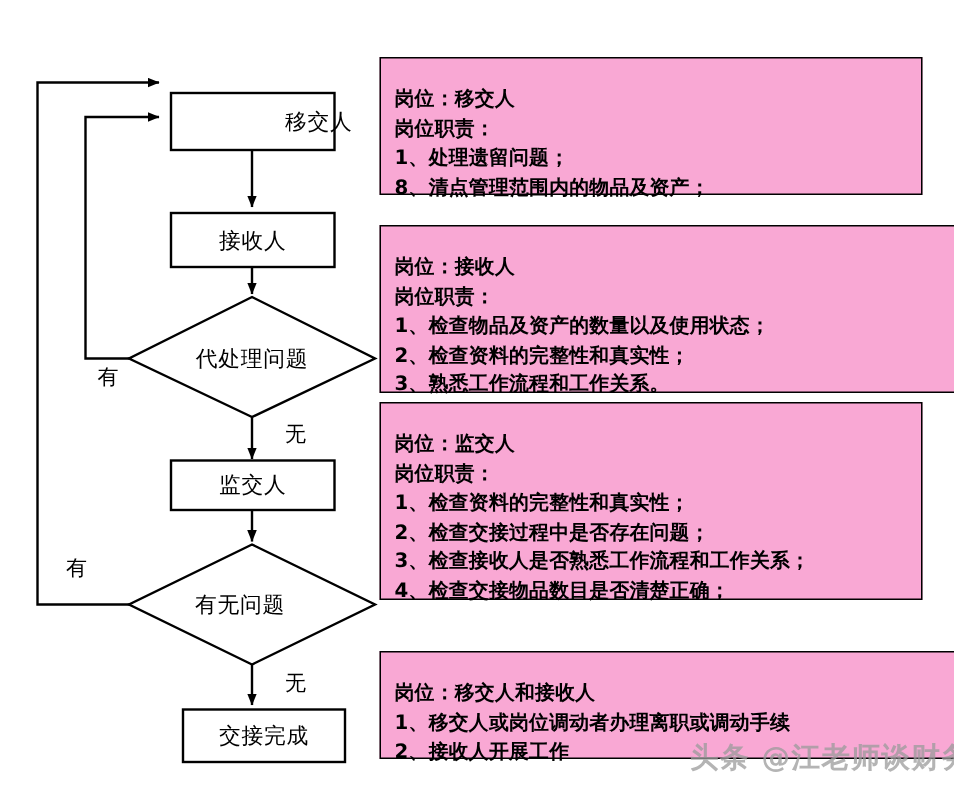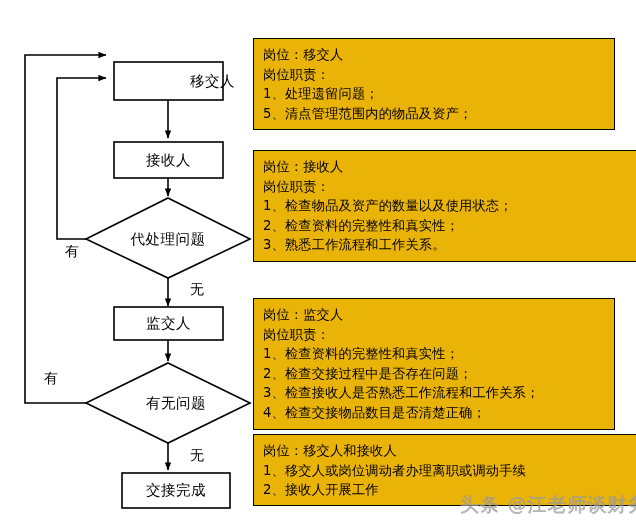--- a/index.html
+++ b/index.html
@@ -45,22 +45,23 @@
     font-size: 14px;
     color: #000000;
     white-space: nowrap;
   }
 
   
   .info-box {
     position: absolute;
     box-sizing: border-box;
     border: 1.6px solid #000000;
-    background: #eab308;
-    padding: 6px 9px 5px 9px;
+    background: #f9a8d4;
+    padding: 18px 9px 5px 9px;
+    font-weight: bold;
   }
   .info-line {
     font-size: 13.2px;
     line-height: 19.5px;
     color: #000000;
     white-space: nowrap;
     letter-spacing: 0.2px;
   }
 
   
@@ -111,44 +112,44 @@
     <rect x="122" y="473" width="108" height="35" fill="#ffffff" stroke="#000000" stroke-width="1.6"></rect>
 
     <polygon points="168,198 250,239 168,278 86,239" fill="#ffffff" stroke="#000000" stroke-width="1.6"></polygon>
     <polygon points="168,363 250,403 168,443 86,403" fill="#ffffff" stroke="#000000" stroke-width="1.6"></polygon>
   </svg>
 
   <div class="node-label" style="left:114px; top:62px; width:109px; height:38px;margin-left:44px;">移交人</div>
   <div class="node-label" style="left:114px; top:142px; width:109px; height:36px;">接收人</div>
   <div class="node-label" style="left:104px; top:222px; width:128px; height:34px;">代处理问题</div>
   <div class="node-label" style="left:114px; top:307px; width:109px; height:33px;">监交人</div>
-  <div class="node-label" style="left:112px; top:386px; width:128px; height:34px;">有无问题</div>
+  <div class="node-label" style="left:96px; top:386px; width:128px; height:34px;">有无问题</div>
   <div class="node-label" style="left:122px; top:473px; width:108px; height:35px;text-align:right;">交接完成</div>
 
   <div class="edge-label" style="left:65px; top:243px;">有</div>
   <div class="edge-label" style="left:190px; top:281px;">无</div>
   <div class="edge-label" style="left:44px; top:370px;">有</div>
   <div class="edge-label" style="left:190px; top:447px;">无</div>
 
   <div class="info-box" style="left:253px; top:38px; width:362px; height:92px;">
     <div class="info-line">岗位：移交人</div>
     <div class="info-line">岗位职责：</div>
     <div class="info-line">1、处理遗留问题；</div>
-    <div class="info-line">5、清点管理范围内的物品及资产；</div>
+    <div class="info-line">8、清点管理范围内的物品及资产；</div>
   </div>
 
   <div class="info-box" style="left:253px; top:150px; width:402px; height:112px;">
     <div class="info-line">岗位：接收人</div>
     <div class="info-line">岗位职责：</div>
     <div class="info-line">1、检查物品及资产的数量以及使用状态；</div>
     <div class="info-line">2、检查资料的完整性和真实性；</div>
     <div class="info-line">3、熟悉工作流程和工作关系。</div>
   </div>
 
-  <div class="info-box" style="left:253px; top:298px; width:362px; height:132px;">
+  <div class="info-box" style="left:253px; top:268px; width:362px; height:132px;">
     <div class="info-line">岗位：监交人</div>
     <div class="info-line">岗位职责：</div>
     <div class="info-line">1、检查资料的完整性和真实性；</div>
     <div class="info-line">2、检查交接过程中是否存在问题；</div>
     <div class="info-line">3、检查接收人是否熟悉工作流程和工作关系；</div>
     <div class="info-line">4、检查交接物品数目是否清楚正确；</div>
   </div>
 
   <div class="info-box" style="left:253px; top:434px; width:426px; height:72px;">
     <div class="info-line">岗位：移交人和接收人</div>

